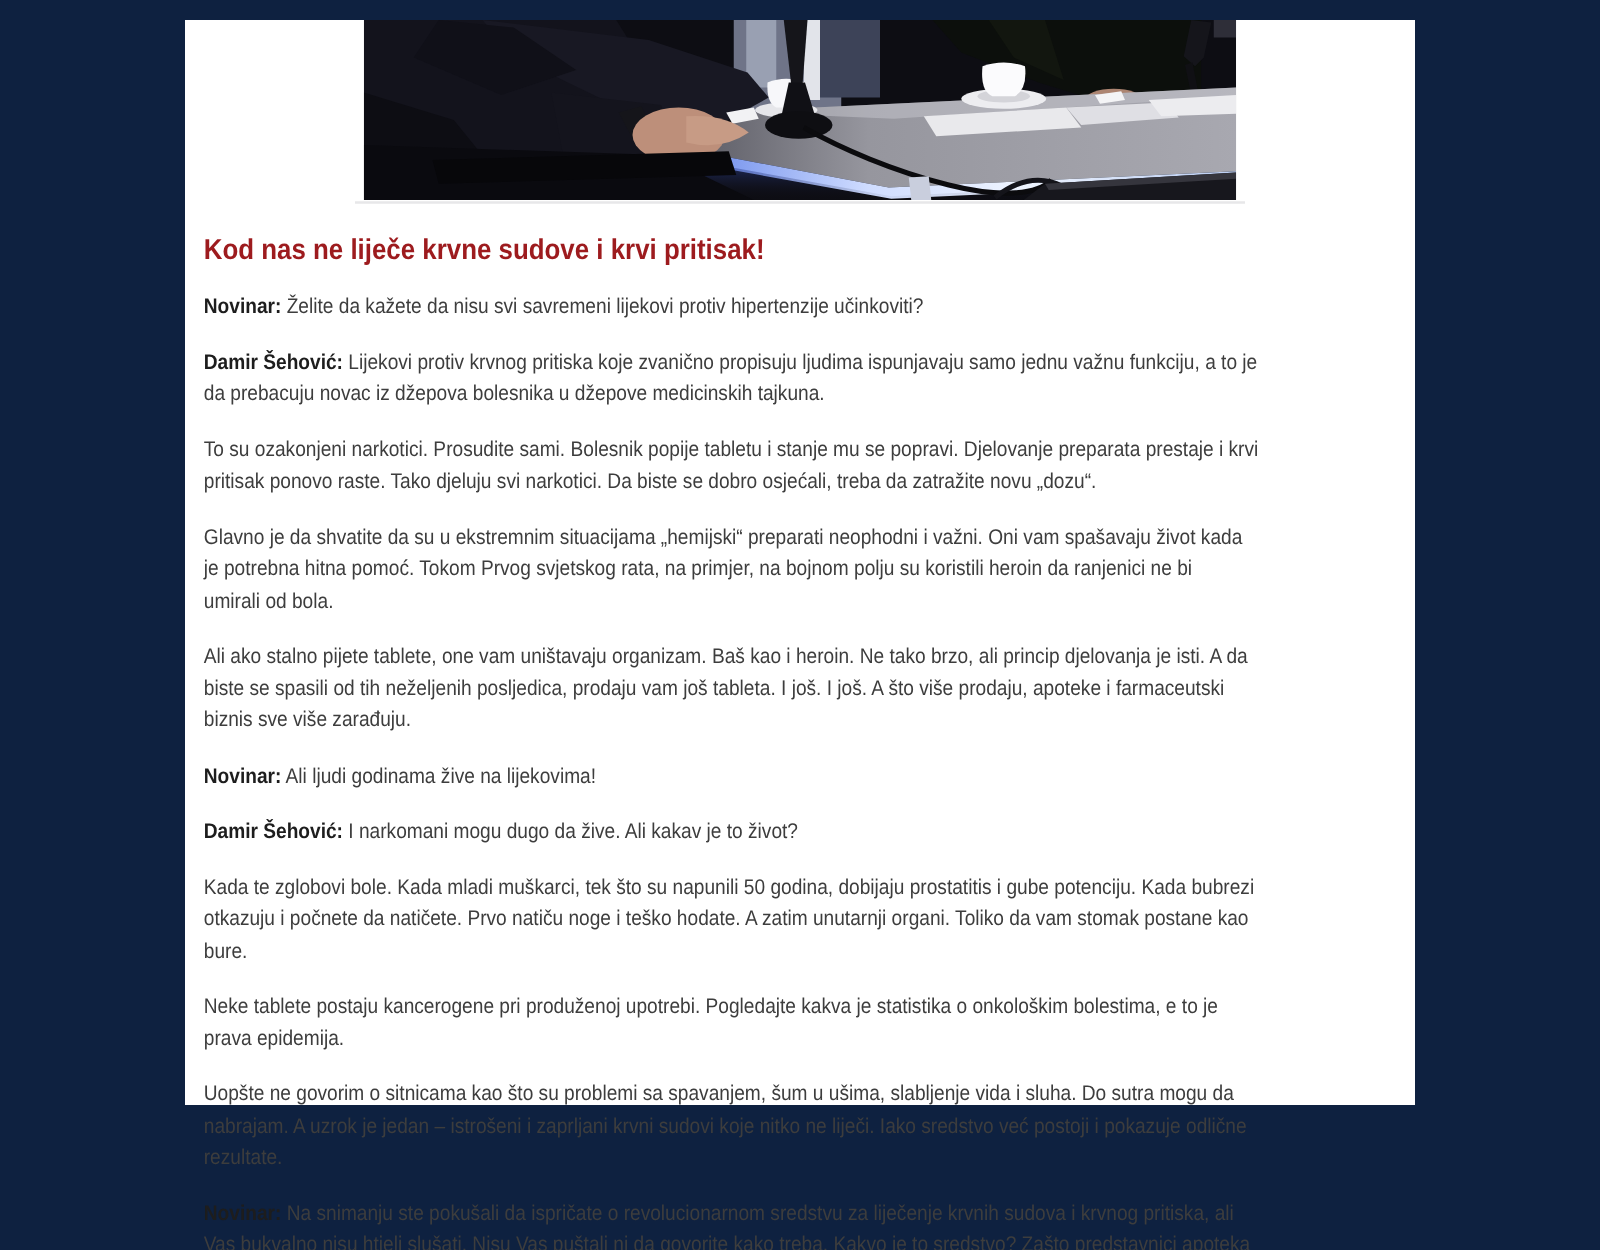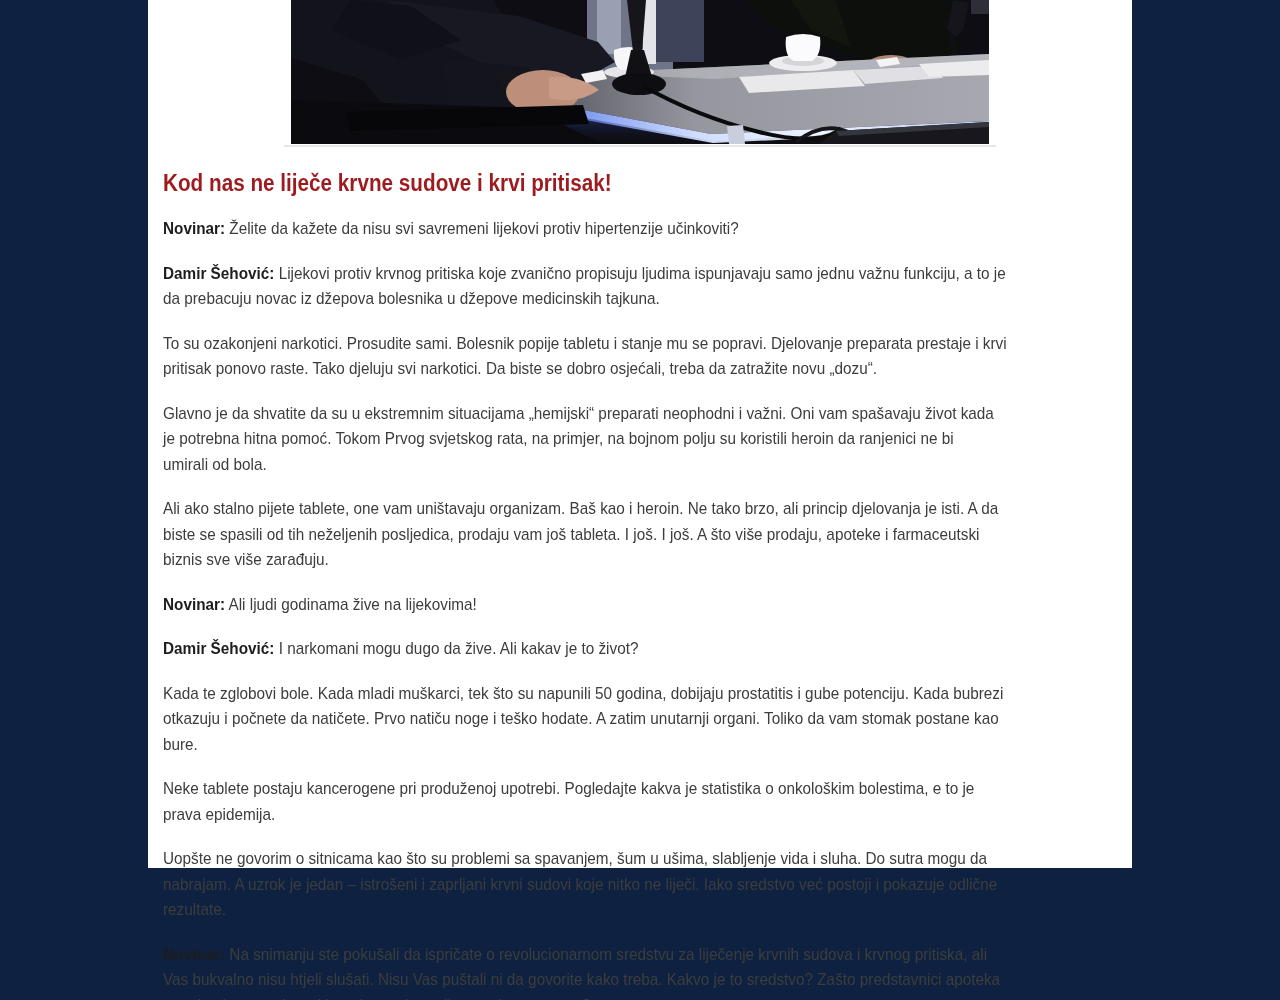--- a/index.html
+++ b/index.html
@@ -13,21 +13,21 @@
   }
   .page {
     position: relative;
     width: 1280px;
     height: 1000px;
     background: #0e2140;
   }
   .content-column {
     position: absolute;
     left: 148px;
-    top: 0;
+    top: 16px;
     width: 984px;
     height: 868px;
     background: #ffffff;
   }
   .photo-wrap {
     width: 698px;
     height: 144px;
     margin: 0 auto;
     position: relative;
     overflow: hidden;

